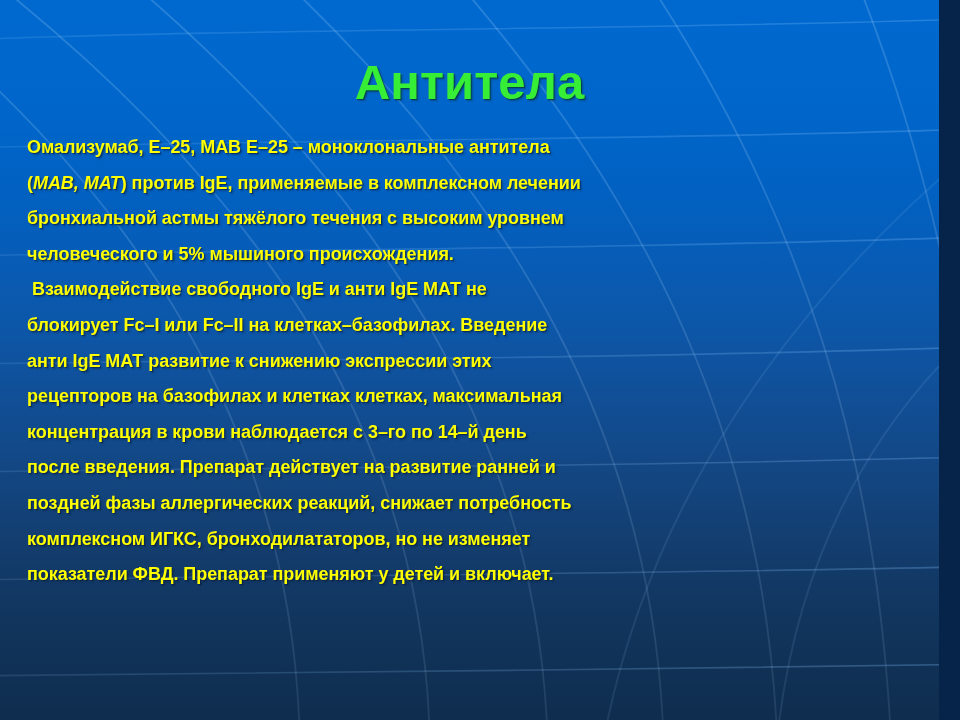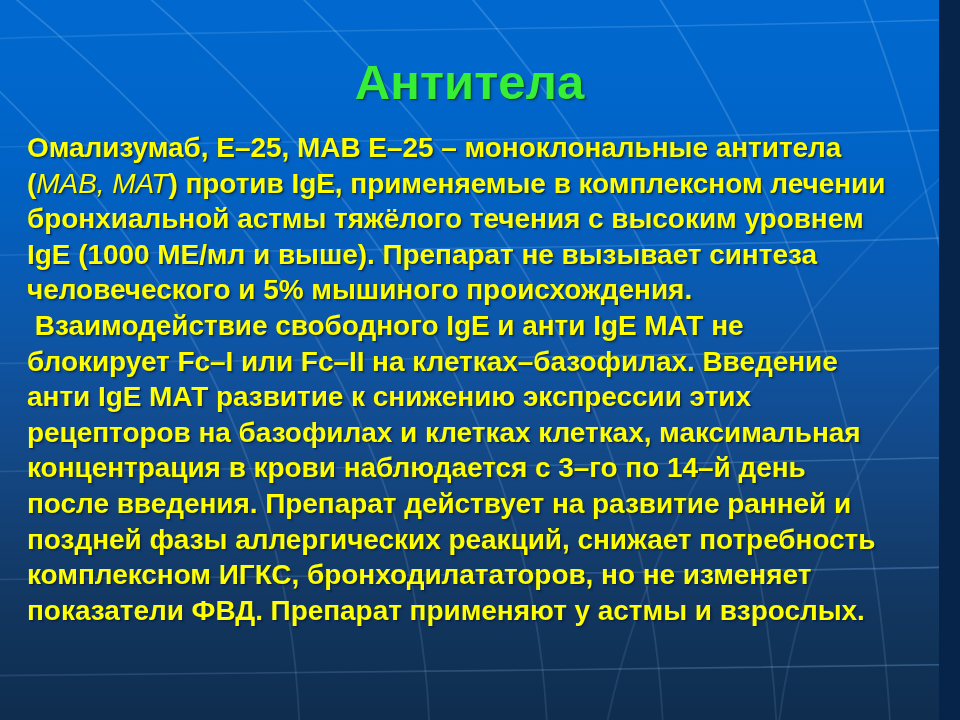--- a/index.html
+++ b/index.html
@@ -61,32 +61,32 @@
 
   
   #body-block {
     position:absolute;
     left:27px;
     top:130px;
     width:912px;
   }
   .body-line {
     color:#ffff00;
-    font-size:28px;
+    font-size:18px;
     font-weight:bold;
     line-height:35.6px;
     white-space:pre;
     letter-spacing:-0.05px;
     text-shadow:
        1px 1px 0 rgba(10,28,60,.55),
        2px 2px 2px rgba(5,20,45,.35);
   }
   .body-line em {
     font-style:italic;
-    font-weight:normal;
+    font-weight:bold;
     color:#ffff00;
   }
 </style>
 </head>
 <body>
 
 <div id="slide">
 
   <div id="globe">
     <svg viewBox="0 0 960 720" xmlns="http://www.w3.org/2000/svg" aria-hidden="true">
@@ -136,26 +136,25 @@
   </div>
 
   <div id="title-block">
     <h1 id="title">Антитела</h1>
   </div>
 
   <div id="body-block">
     <div class="body-line">Омализумаб, Е–25, МАВ Е–25 – моноклональные антитела</div>
     <div class="body-line"><span>(</span><em>МАВ, МАТ</em><span>) против IgE, применяемые в комплексном лечении</span></div>
     <div class="body-line">бронхиальной астмы тяжёлого течения с высоким уровнем</div>
-    <div class="body-line">IgE (1000 МЕ/мл и выше). Препарат не вызывает синтеза</div>
     <div class="body-line">человеческого и 5% мышиного происхождения.</div>
     <div class="body-line"> Взаимодействие свободного IgE и анти IgE МАТ не</div>
     <div class="body-line">блокирует Fc–I или Fc–II на клетках–базофилах. Введение</div>
     <div class="body-line">анти IgE МАТ развитие к снижению экспрессии этих</div>
     <div class="body-line">рецепторов на базофилах и клетках клетках, максимальная</div>
     <div class="body-line">концентрация в крови наблюдается с 3–го по 14–й день</div>
     <div class="body-line">после введения. Препарат действует на развитие ранней и</div>
     <div class="body-line">поздней фазы аллергических реакций, снижает потребность</div>
     <div class="body-line">комплексном ИГКС, бронходилататоров, но не изменяет</div>
-    <div class="body-line">показатели ФВД. Препарат применяют у астмы и взрослых.</div>
+    <div class="body-line">показатели ФВД. Препарат применяют у детей и включает.</div>
   </div>
 
 </div>
 
 </body></html>

